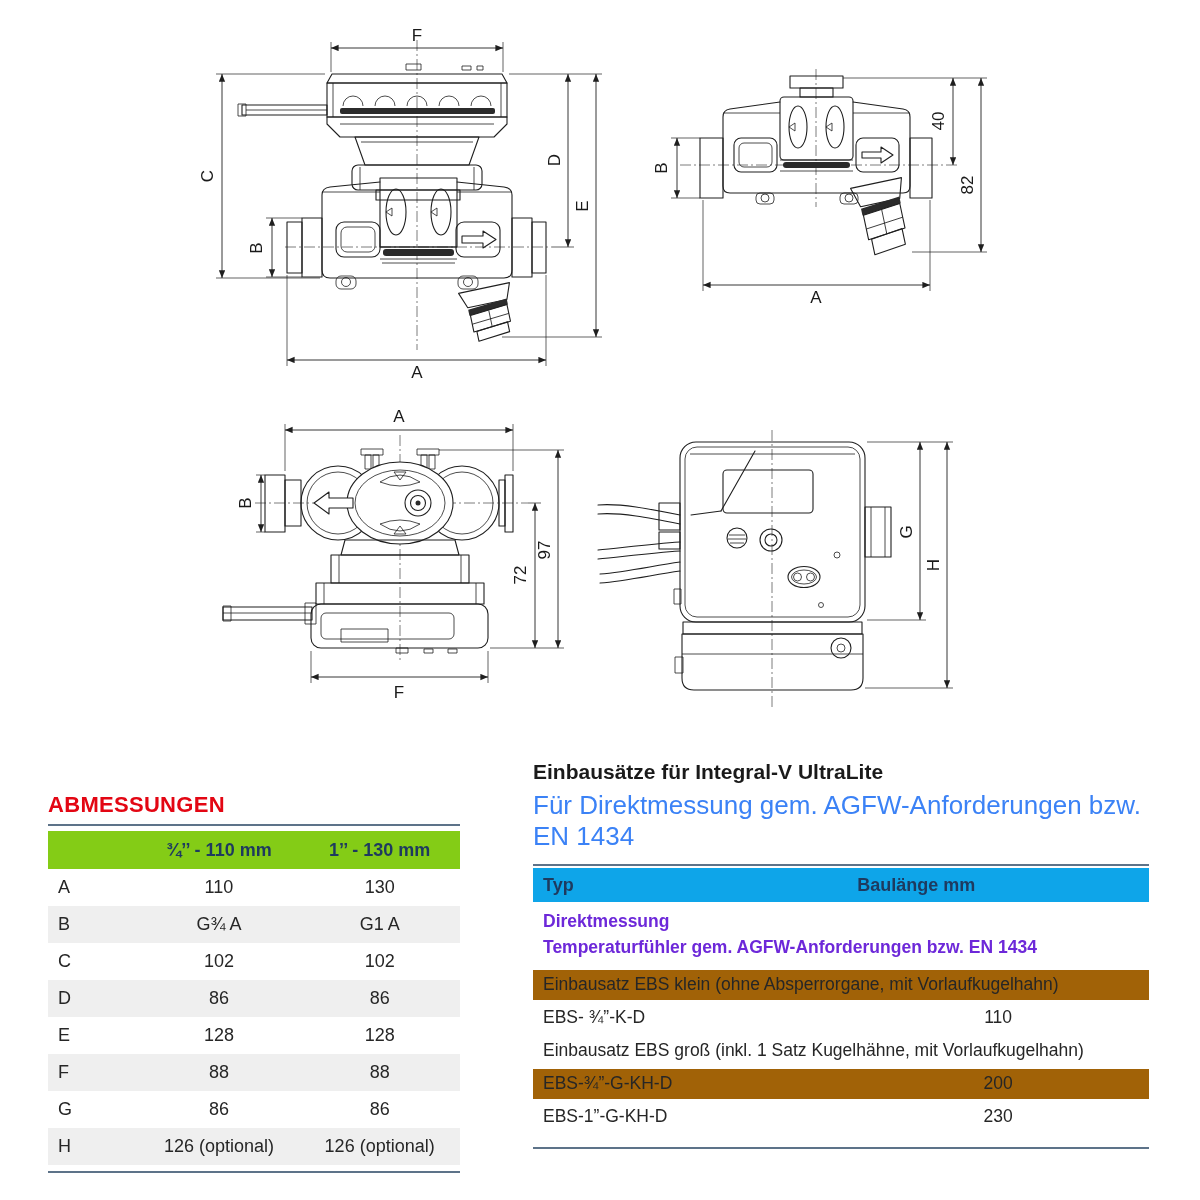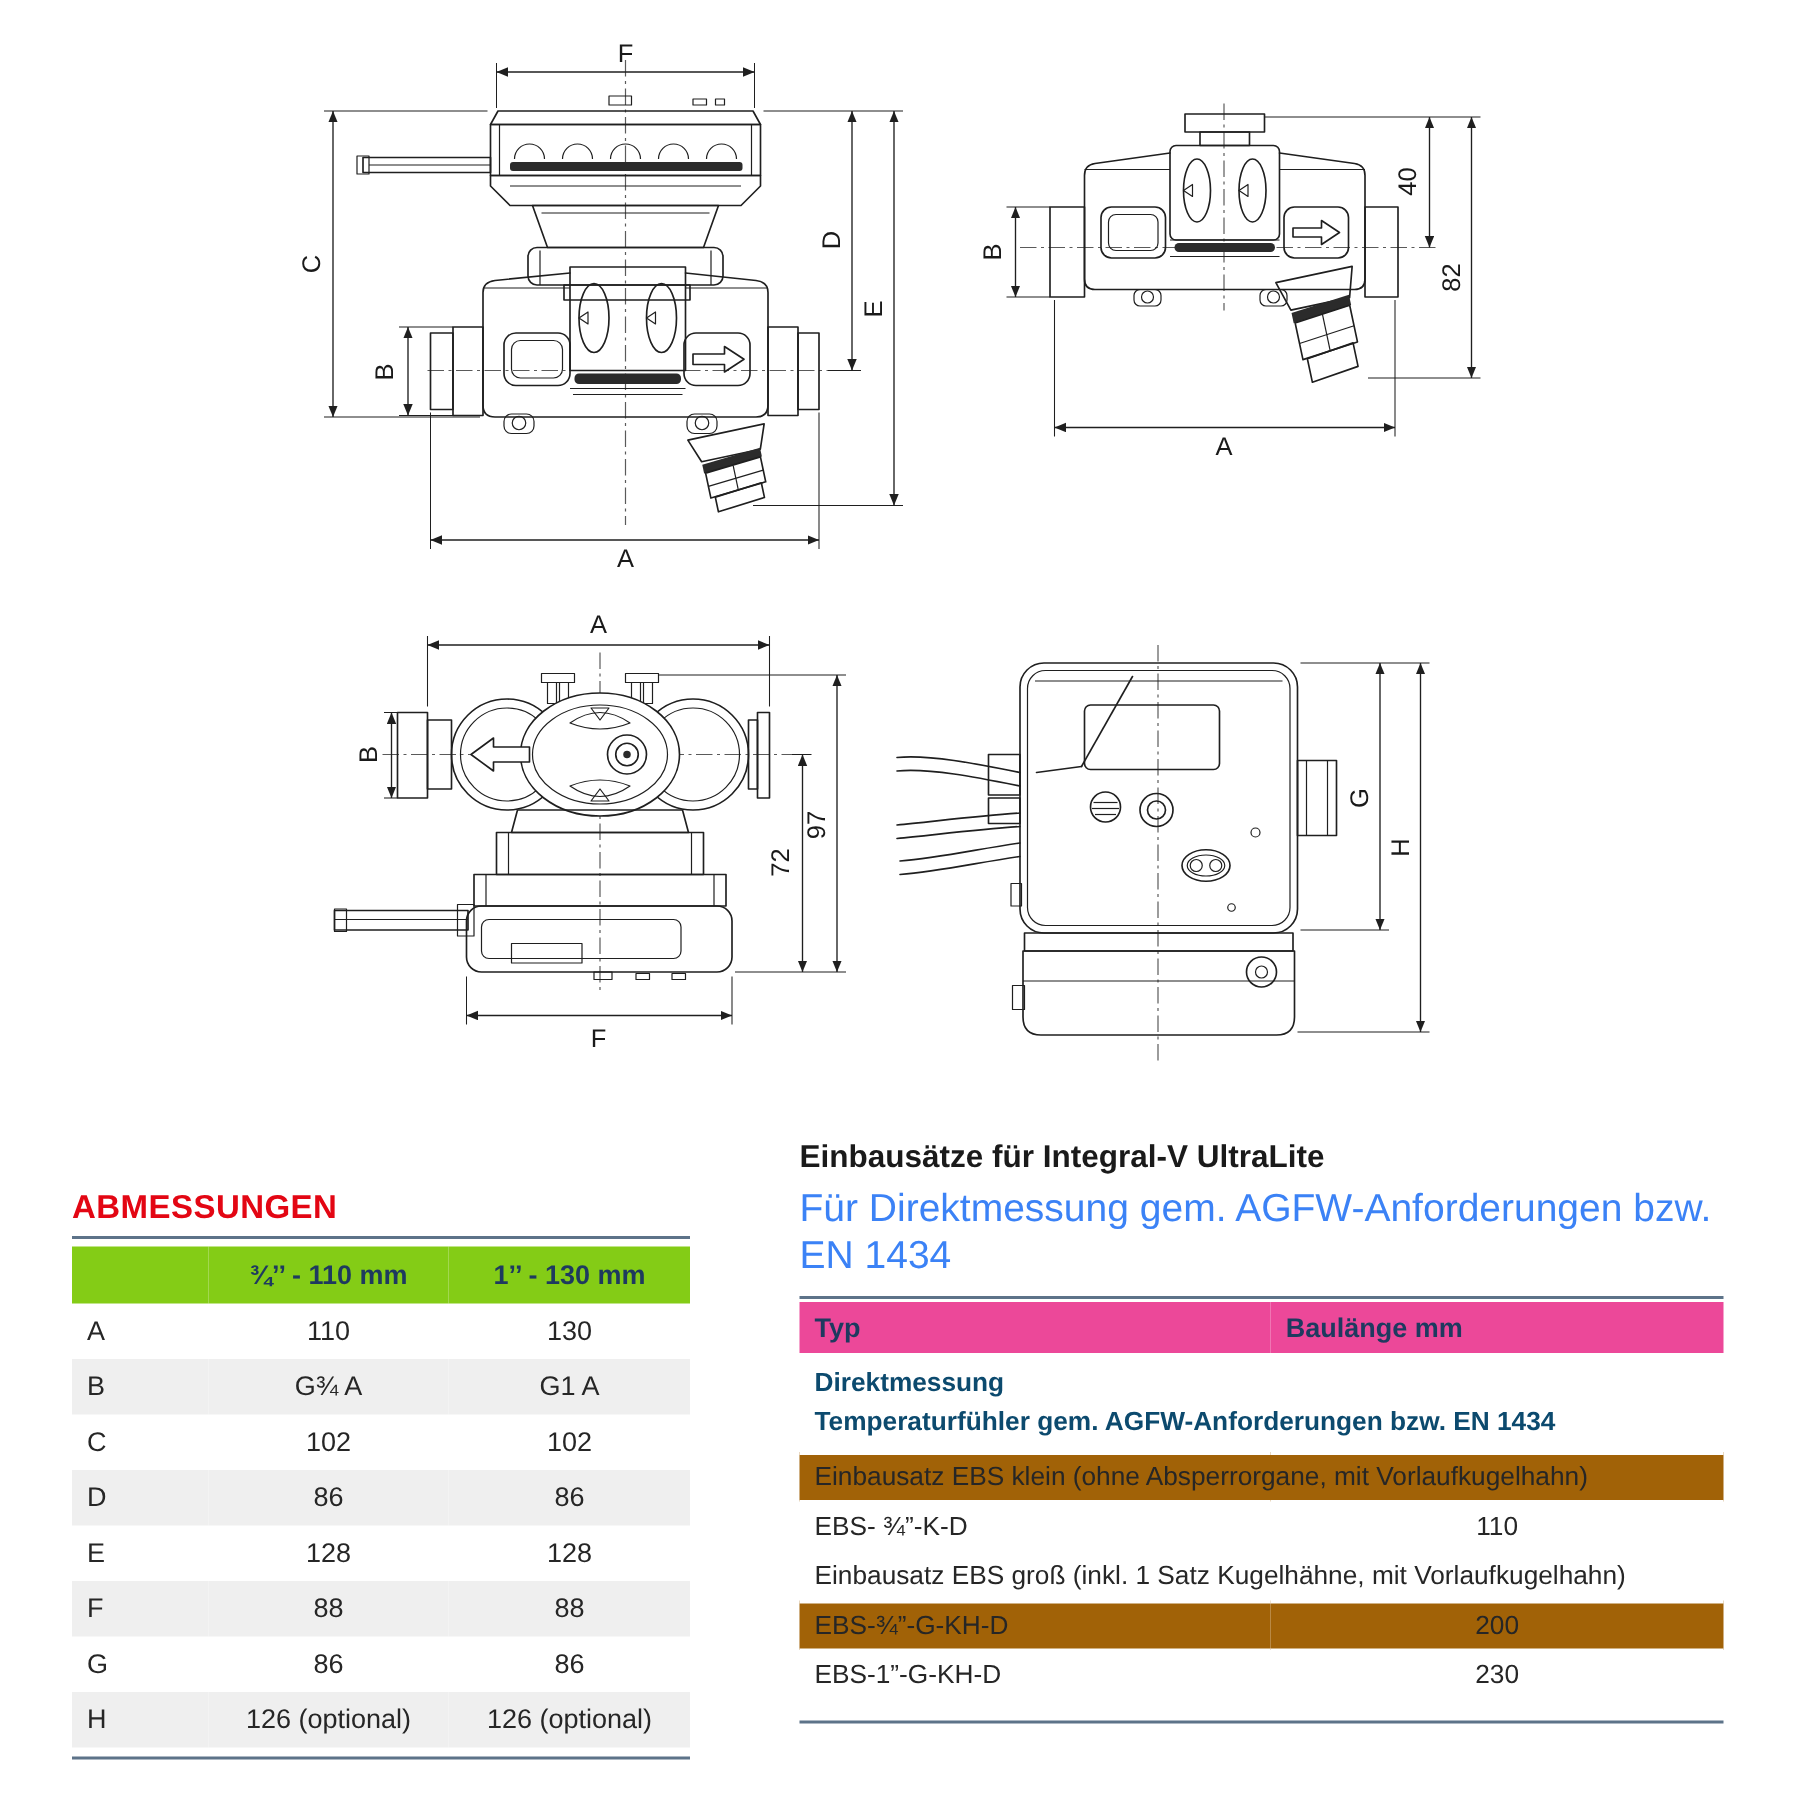--- a/index.html
+++ b/index.html
@@ -27,25 +27,25 @@
   .dims-table td { height:37px; text-align:center; }
   .dims-table td.lbl { text-align:left; padding-left:10px; }
   .dims-table tbody tr:nth-child(even) { background:#efefef; }
 
   
   .kits-block { position:absolute; left:533px; top:760px; width:616px; }
   .kits-block h2 { font-size:21px; font-weight:bold; color:#1a1a1a; }
   .kits-block .subtitle { font-size:26px; color:#3b82f6; margin-top:6px; }
   .kits-block .rule { margin-top:12px; }
   .kits-table { width:100%; border-collapse:collapse; margin-top:2px; font-size:17.5px; color:#262626; }
-  .kits-table th { background:#ec4899; color:#1e3a5f; text-align:left; height:34px; padding-left:10px; font-size:18px; }
+  .kits-table th { background:#0ea5e9; color:#1e3a5f; text-align:left; height:34px; padding-left:10px; font-size:18px; }
   .kits-table th.len { width:49%;margin-top:45px; }
   .kits-table td { height:33px; padding-left:10px; border-bottom:3px solid #ffffff; }
   .kits-table td.c { text-align:center; padding-left:0; }
-  .kits-table tr.section td { color:#0c4a6e; font-weight:bold; line-height:1.5; padding:6px 0 6px 10px; }
+  .kits-table tr.section td { color:#6d28d9; font-weight:bold; line-height:1.5; padding:6px 0 6px 10px; }
   .kits-table tr.g { background:#a16207; }
 </style>
 </head>
 <body>
 
 <svg class="drawing" style="left:200px;top:20px" width="420" height="360" viewBox="0 0 420 360">
   <defs>
     <marker id="ar1" orient="auto-start-reverse" markerWidth="10" markerHeight="8" refX="8.5" refY="3.5">
       <path d="M0,0 L8.5,3.5 L0,7 Z" fill="#1f1f1f"></path>
     </marker>

